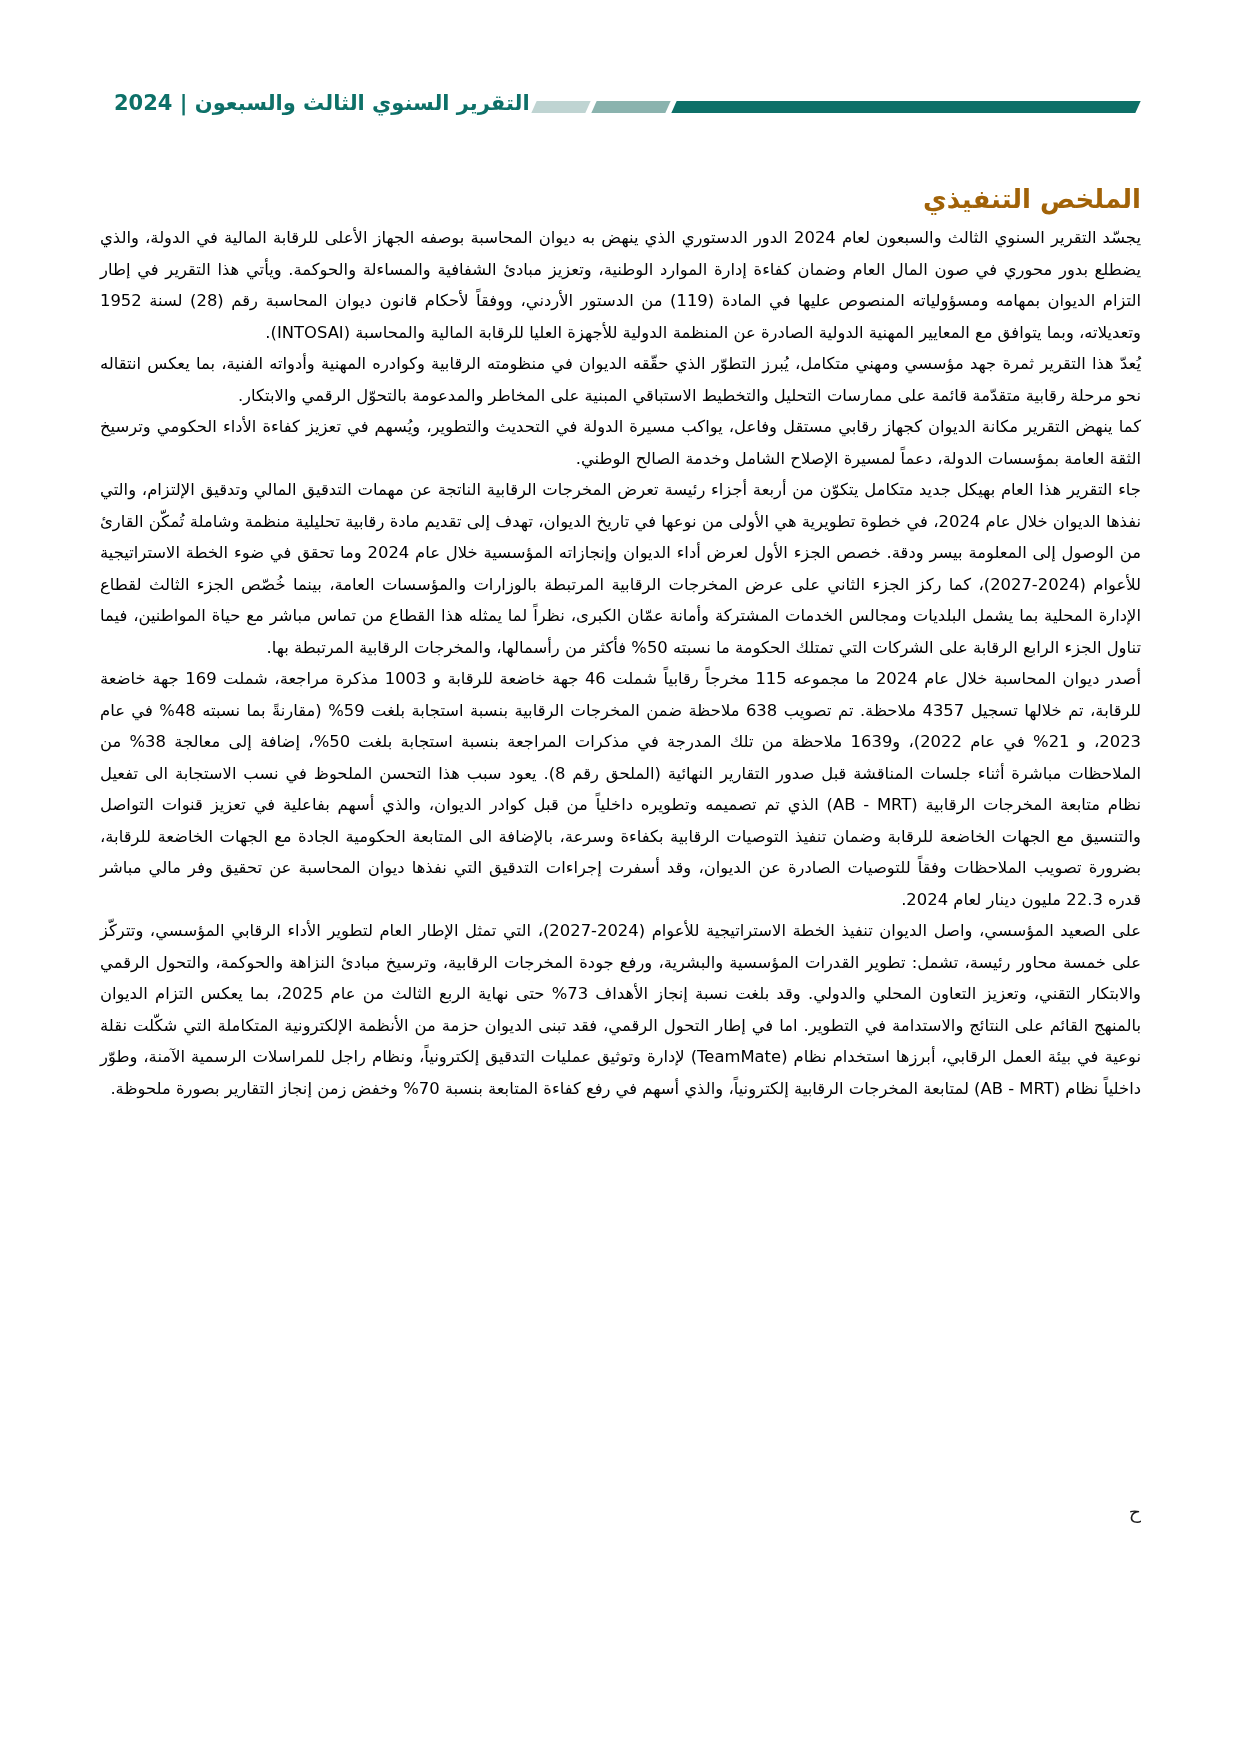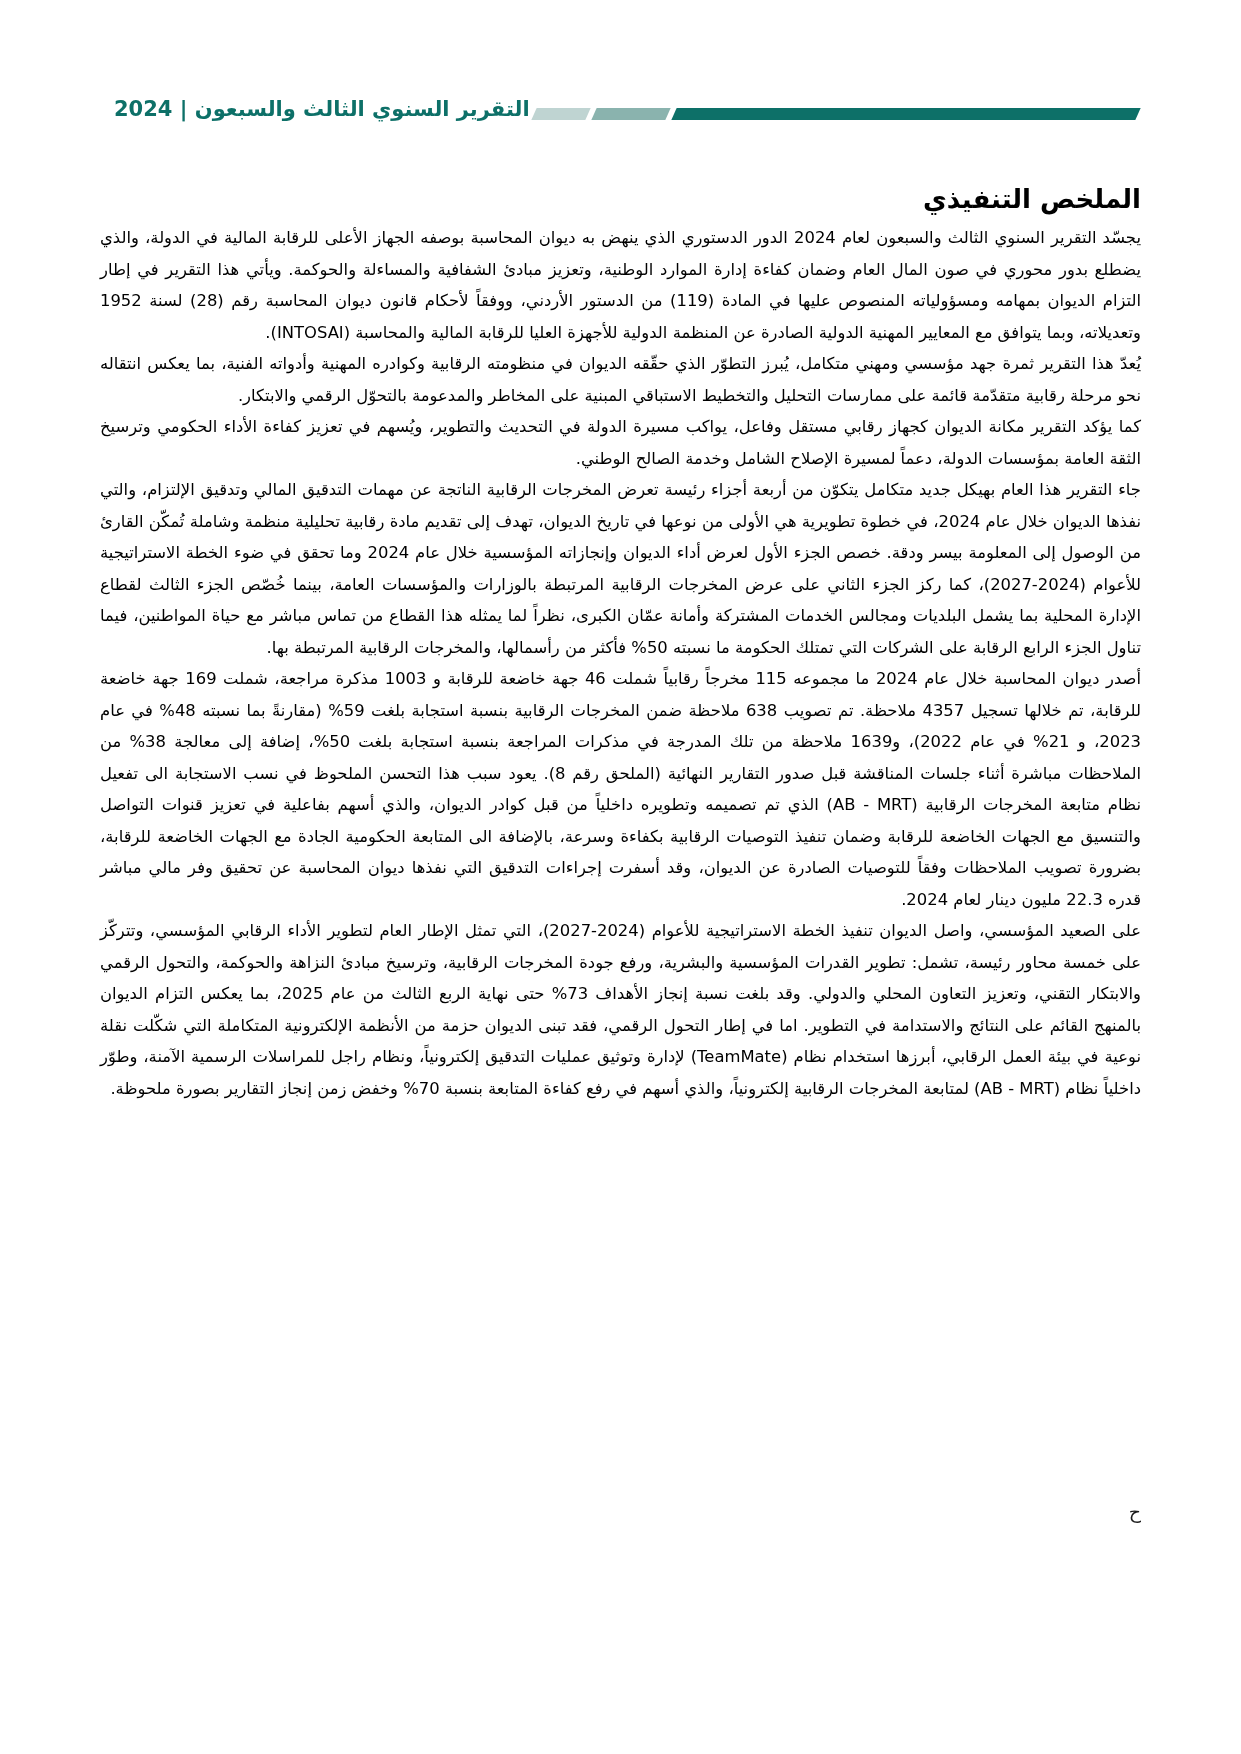--- a/index.html
+++ b/index.html
@@ -26,21 +26,21 @@
 
   
   .page-header {
     position: absolute;
     top: 86px;
     left: 100px;
     right: 100px;
     height: 34px;
     display: flex;
     flex-direction: row-reverse;
-    align-items: flex-end;
+    align-items: center;
     gap: 4px;
   }
   .header-title {
     font-size: 21px;
     font-weight: bold;
     color: #0d7068;
     white-space: nowrap;
     letter-spacing: 0px;
     line-height: 1;
     padding-left: 14px;
@@ -76,21 +76,21 @@
     margin-right: 3px;
   }
 
   
   .section-title {
     position: absolute;
     top: 166px;
     right: 100px;
     font-size: 26px;
     font-weight: bold;
-    color: #000000;
+    color: #a16207;
     direction: rtl;
     line-height: 1.3;
   }
 
   
   .content {
     position: absolute;
     top: 222px;
     right: 100px;
     left: 100px;
@@ -140,21 +140,21 @@
       <span class="hbar b2"></span>
       <span class="hbar b3"></span>
     </div>
   </div>
 
   <h1 class="section-title">الملخص التنفيذي</h1>
 
   <div class="content">
     <p>يجسّد التقرير السنوي الثالث والسبعون لعام 2024 الدور الدستوري الذي ينهض به ديوان المحاسبة بوصفه الجهاز  الأعلى للرقابة المالية في الدولة، والذي يضطلع بدور محوري في صون المال العام وضمان كفاءة إدارة الموارد الوطنية، وتعزيز مبادئ الشفافية والمساءلة والحوكمة. ويأتي هذا التقرير في إطار التزام الديوان بمهامه ومسؤولياته المنصوص عليها في المادة (119) من الدستور الأردني، ووفقاً لأحكام قانون ديوان المحاسبة رقم (28) لسنة 1952 وتعديلاته، وبما يتوافق مع المعايير المهنية الدولية الصادرة عن المنظمة الدولية للأجهزة العليا للرقابة المالية والمحاسبة (INTOSAI).</p>
     <p>يُعدّ هذا التقرير ثمرة جهد مؤسسي ومهني متكامل، يُبرز التطوّر الذي حقّقه الديوان في منظومته الرقابية وكوادره المهنية وأدواته الفنية، بما يعكس انتقاله نحو مرحلة رقابية متقدّمة قائمة على ممارسات التحليل والتخطيط الاستباقي المبنية على المخاطر والمدعومة بالتحوّل الرقمي والابتكار.</p>
-    <p>كما يؤكد التقرير مكانة الديوان كجهاز رقابي مستقل وفاعل، يواكب مسيرة الدولة في التحديث والتطوير، ويُسهم في تعزيز كفاءة الأداء الحكومي وترسيخ الثقة العامة بمؤسسات الدولة، دعماً لمسيرة الإصلاح الشامل وخدمة الصالح الوطني.</p>
+    <p>كما ينهض التقرير مكانة الديوان كجهاز رقابي مستقل وفاعل، يواكب مسيرة الدولة في التحديث والتطوير، ويُسهم في تعزيز كفاءة الأداء الحكومي وترسيخ الثقة العامة بمؤسسات الدولة، دعماً لمسيرة الإصلاح الشامل وخدمة الصالح الوطني.</p>
     <p>جاء التقرير هذا العام بهيكل جديد متكامل يتكوّن من أربعة أجزاء رئيسة تعرض المخرجات الرقابية الناتجة عن مهمات التدقيق المالي وتدقيق الإلتزام، والتي نفذها الديوان خلال عام 2024، في خطوة تطويرية هي الأولى من نوعها في تاريخ الديوان، تهدف إلى تقديم مادة رقابية تحليلية منظمة وشاملة تُمكّن القارئ من الوصول إلى المعلومة بيسر ودقة. خصص الجزء الأول لعرض أداء الديوان وإنجازاته المؤسسية خلال عام 2024 وما تحقق في ضوء الخطة الاستراتيجية للأعوام (2024-2027)، كما ركز الجزء الثاني على عرض المخرجات الرقابية المرتبطة بالوزارات والمؤسسات العامة، بينما خُصّص الجزء الثالث لقطاع الإدارة المحلية بما يشمل البلديات ومجالس الخدمات المشتركة وأمانة عمّان الكبرى، نظراً لما يمثله هذا القطاع من تماس مباشر مع حياة المواطنين، فيما تناول الجزء الرابع الرقابة على الشركات التي تمتلك الحكومة ما نسبته 50% فأكثر من رأسمالها، والمخرجات الرقابية المرتبطة بها.</p>
     <p>أصدر ديوان المحاسبة خلال عام 2024 ما مجموعه 115 مخرجاً رقابياً شملت 46 جهة خاضعة للرقابة و 1003 مذكرة مراجعة، شملت 169 جهة خاضعة للرقابة، تم خلالها تسجيل 4357 ملاحظة. تم تصويب 638 ملاحظة ضمن المخرجات الرقابية بنسبة استجابة بلغت 59% (مقارنةً بما نسبته 48% في عام 2023، و 21% في عام 2022)، و1639 ملاحظة من تلك المدرجة في مذكرات المراجعة بنسبة استجابة بلغت 50%، إضافة إلى معالجة 38% من الملاحظات مباشرة أثناء جلسات المناقشة قبل صدور التقارير النهائية (الملحق رقم 8). يعود سبب هذا التحسن الملحوظ في نسب الاستجابة الى تفعيل نظام متابعة المخرجات الرقابية (AB - MRT) الذي تم تصميمه وتطويره داخلياً من قبل كوادر الديوان، والذي أسهم بفاعلية في تعزيز قنوات التواصل والتنسيق مع الجهات الخاضعة للرقابة وضمان تنفيذ التوصيات الرقابية بكفاءة وسرعة، بالإضافة الى المتابعة الحكومية الجادة مع الجهات الخاضعة للرقابة، بضرورة تصويب الملاحظات وفقاً للتوصيات الصادرة عن الديوان، وقد أسفرت إجراءات التدقيق التي نفذها ديوان المحاسبة عن تحقيق وفر مالي مباشر قدره 22.3 مليون دينار لعام 2024.</p>
     <p>على الصعيد المؤسسي، واصل الديوان تنفيذ الخطة الاستراتيجية للأعوام (2024-2027)، التي تمثل الإطار العام لتطوير الأداء الرقابي المؤسسي، وتتركّز على خمسة محاور رئيسة، تشمل: تطوير القدرات المؤسسية والبشرية، ورفع جودة المخرجات الرقابية، وترسيخ مبادئ النزاهة والحوكمة، والتحول الرقمي والابتكار التقني، وتعزيز التعاون المحلي والدولي.  وقد بلغت نسبة إنجاز الأهداف 73%  حتى نهاية الربع الثالث من عام 2025، بما يعكس التزام الديوان بالمنهج القائم على النتائج والاستدامة في التطوير. اما في إطار التحول الرقمي، فقد تبنى الديوان حزمة من الأنظمة الإلكترونية المتكاملة التي شكّلت نقلة نوعية في بيئة العمل الرقابي، أبرزها استخدام نظام (TeamMate) لإدارة وتوثيق عمليات التدقيق إلكترونياً، ونظام راجل للمراسلات الرسمية الآمنة، وطوّر داخلياً نظام (AB - MRT) لمتابعة المخرجات الرقابية إلكترونياً، والذي أسهم في رفع كفاءة المتابعة بنسبة 70% وخفض زمن إنجاز التقارير بصورة ملحوظة.</p>
   </div>
 
   <div class="page-number">ح</div>
   <div class="footer-rule"></div>
 
 </div>
 

